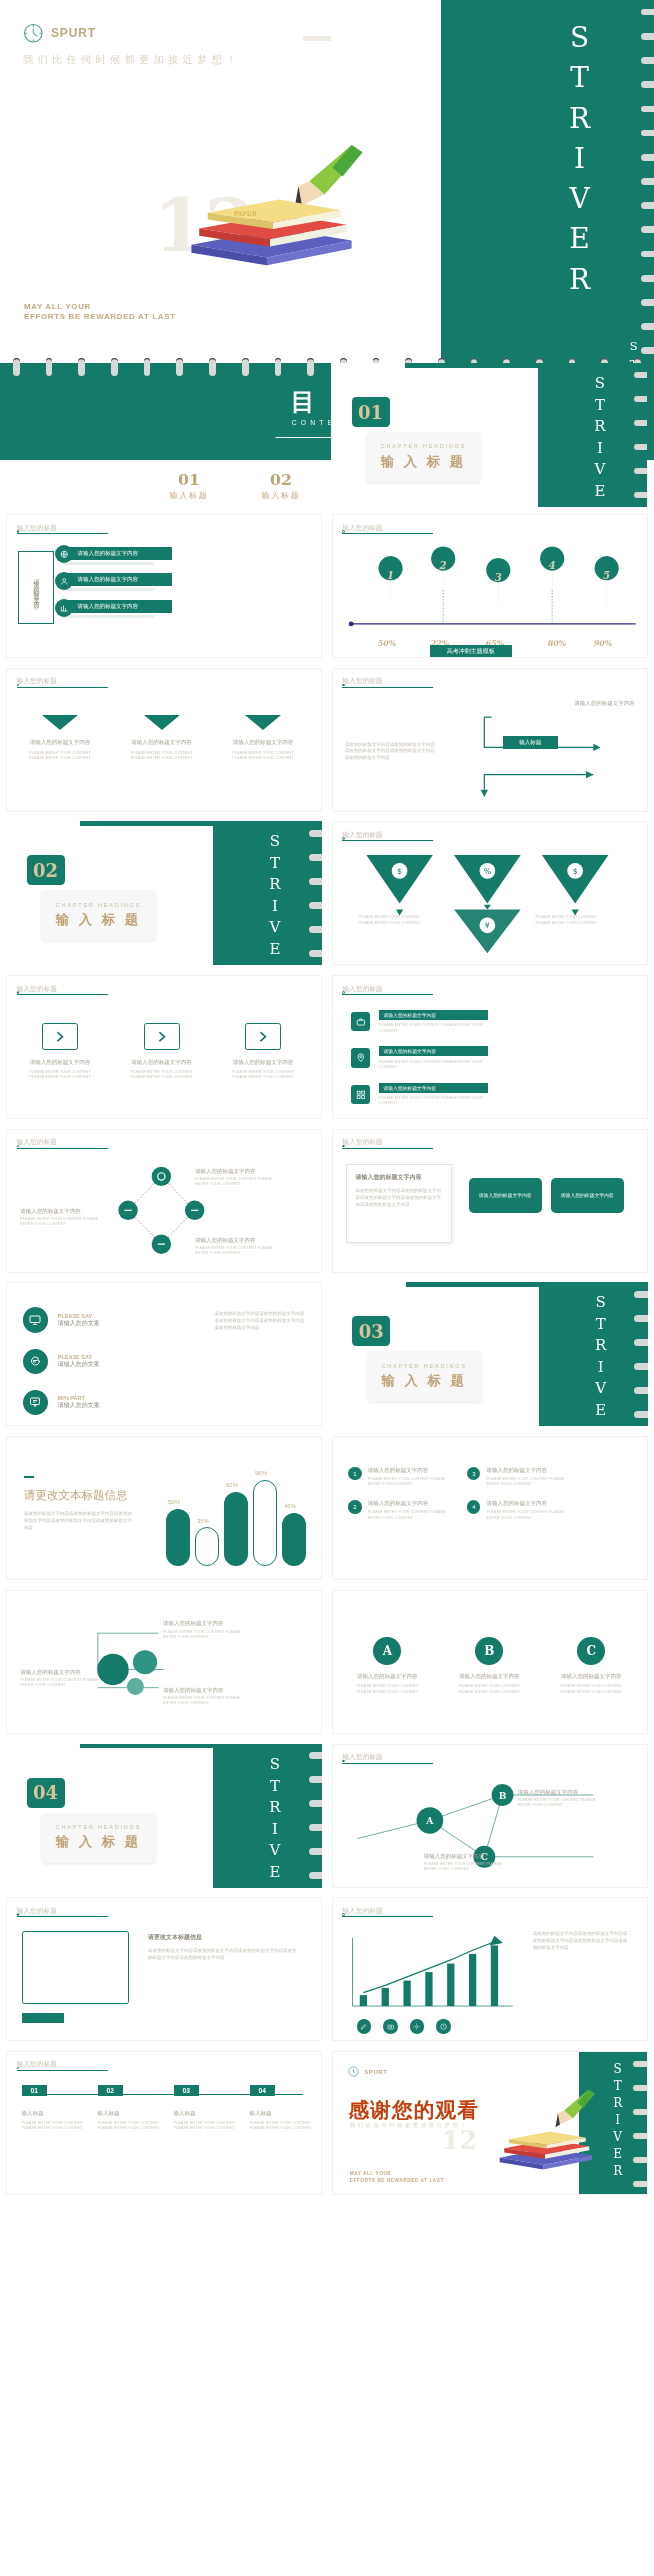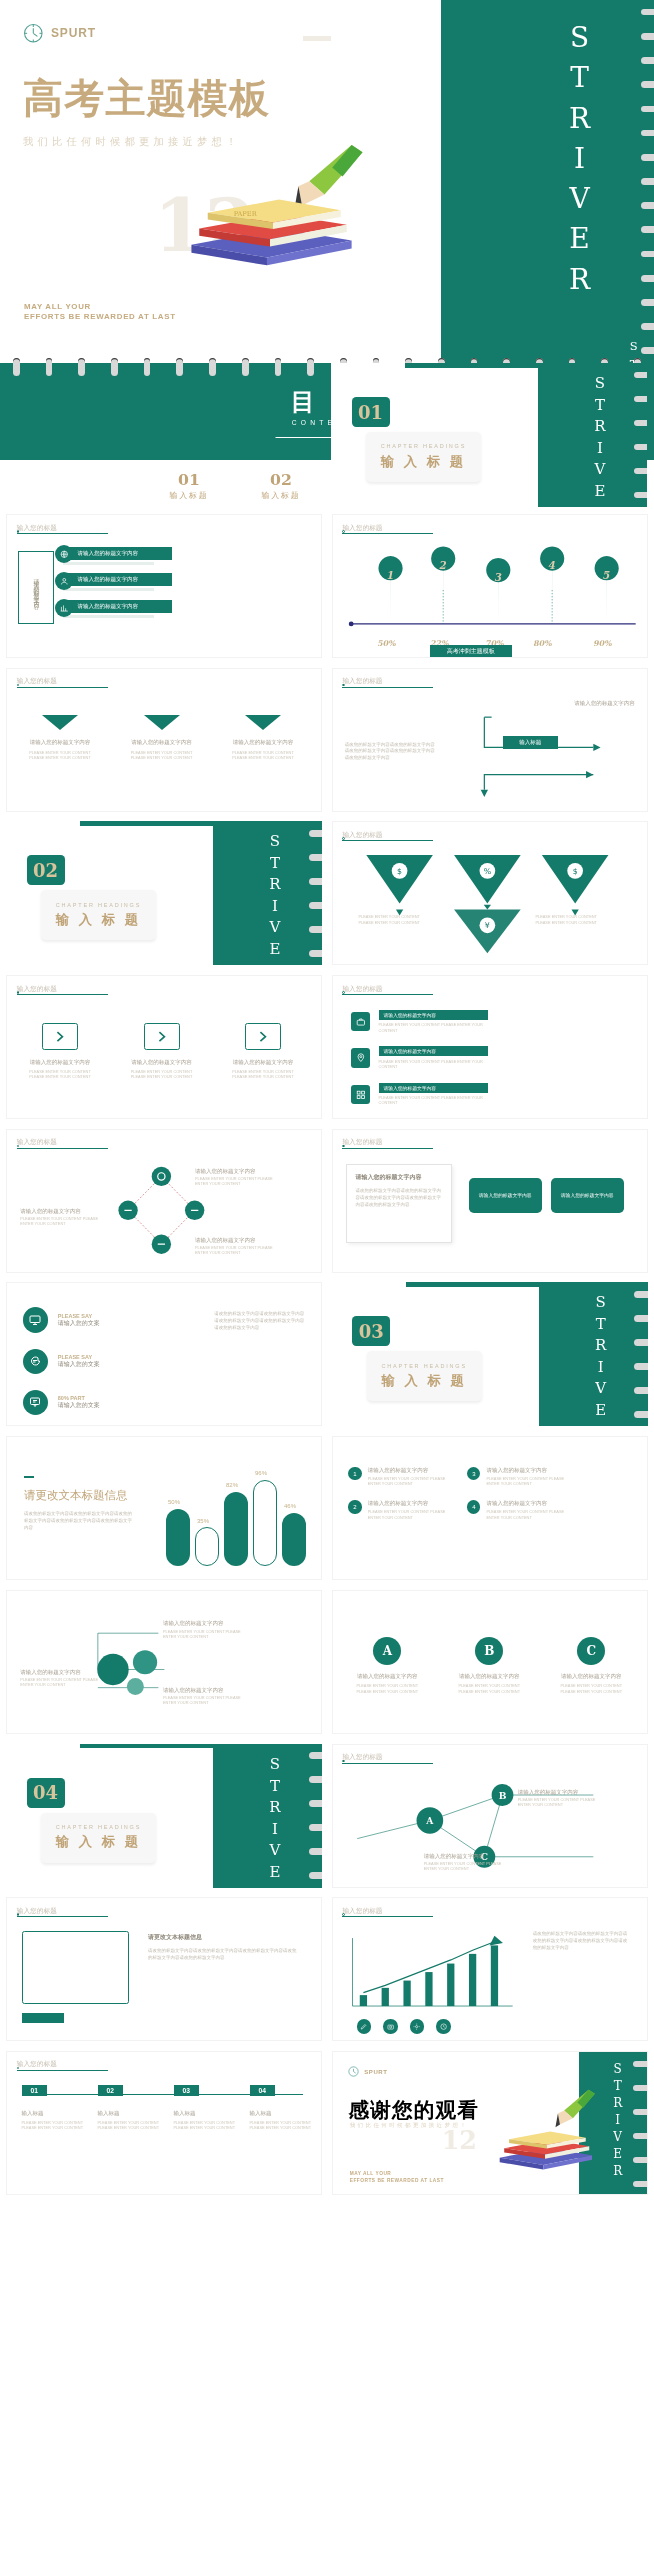--- a/index.html
+++ b/index.html
@@ -115,21 +115,21 @@
   .tri-down { width:0;height:0;border-left:18px solid transparent;
         border-right:18px solid transparent;border-top:15.7px solid #147a69; }
 
   
   .bar { position:absolute; bottom:0; width:24px; border-radius:12px 12px 12px 12px; }
   .bar.fill { background:#147a69; }
   .bar.hollow { border:0.9px solid #147a69; background:#fff; }
   .bar-lab { position:absolute; font-size:6px; color:#c7b28a; }
 
   
-  .thanks-cn { font-size:20.6px; font-weight:bold; color:#000000;
+  .thanks-cn { font-size:20.6px; font-weight:bold; color:#c2410c;
       font-family:"DejaVu Serif", serif; letter-spacing:1.2px; }
 </style>
 </head>
 <body>
 
 <div class="page">
 
 <div class="slide cover">
 
   <div class="cover-panel"></div>
@@ -161,21 +161,20 @@
         <circle cx="20" cy="20" r="17" fill="none" stroke="#4f9e92" stroke-width="2"></circle>
         <line x1="20" y1="20" x2="20" y2="10" stroke="#4f9e92" stroke-width="2"></line>
         <line x1="20" y1="20" x2="28" y2="26" stroke="#4f9e92" stroke-width="2"></line>
         <line x1="20" y1="3" x2="20" y2="8" stroke="#4f9e92" stroke-width="2"></line>
         <line x1="20" y1="32" x2="20" y2="37" stroke="#4f9e92" stroke-width="2"></line>
         <line x1="3" y1="20" x2="8" y2="20" stroke="#4f9e92" stroke-width="2"></line>
         <line x1="32" y1="20" x2="37" y2="20" stroke="#4f9e92" stroke-width="2"></line>
       </svg>
       <span class="brand">SPURT</span>
     </div>
-    <div class="cover-title">高考主题模板</div>
     <div class="cover-sub">我们比任何时候都更加接近梦想！</div>
   </div>
 
   <div class="ghost-bar"></div>
   <div class="ghost12">12</div>
 
   <div class="cover-en">
     <div>MAY ALL YOUR</div>
     <div>EFFORTS BE REWARDED AT LAST</div>
   </div>
@@ -339,22 +338,22 @@
             <text x="452" y="58">5</text>
       </g>
       <g stroke="#147a69" stroke-width="1" stroke-dasharray="2,3">
         <line x1="182" y1="76" x2="182" y2="132"></line>
             <line x1="362" y1="76" x2="362" y2="132"></line>
       </g>
     </svg>
 
     <div class="pct" style="left:45px;top:124px;">50%</div>
     <div class="pct" style="left:98px;top:124px;">22%</div>
-    <div class="pct" style="left:153px;top:124px;">70%</div>
-    <div class="pct" style="left:201px;top:124px;">80%</div>
+    <div class="pct" style="left:153px;top:124px;">65%</div>
+    <div class="pct" style="left:215px;top:124px;">80%</div>
     <div class="pct" style="left:261px;top:124px;text-align:right;">90%</div>
 
     <div style="position:absolute;left:97px;top:130px;width:82px;height:12px;border:0.6px solid #147a69;background:#147a69;color:#fff;font-size:6px;display:flex;align-items:center;justify-content:center;">高考冲刺主题模板</div>
   </div>
 </div>
 
 <div class="row">
   <div class="s">
     <div class="s-head"><span class="bar"></span><span>输入您的标题</span></div>
     <div class="s-head-line"></div>

